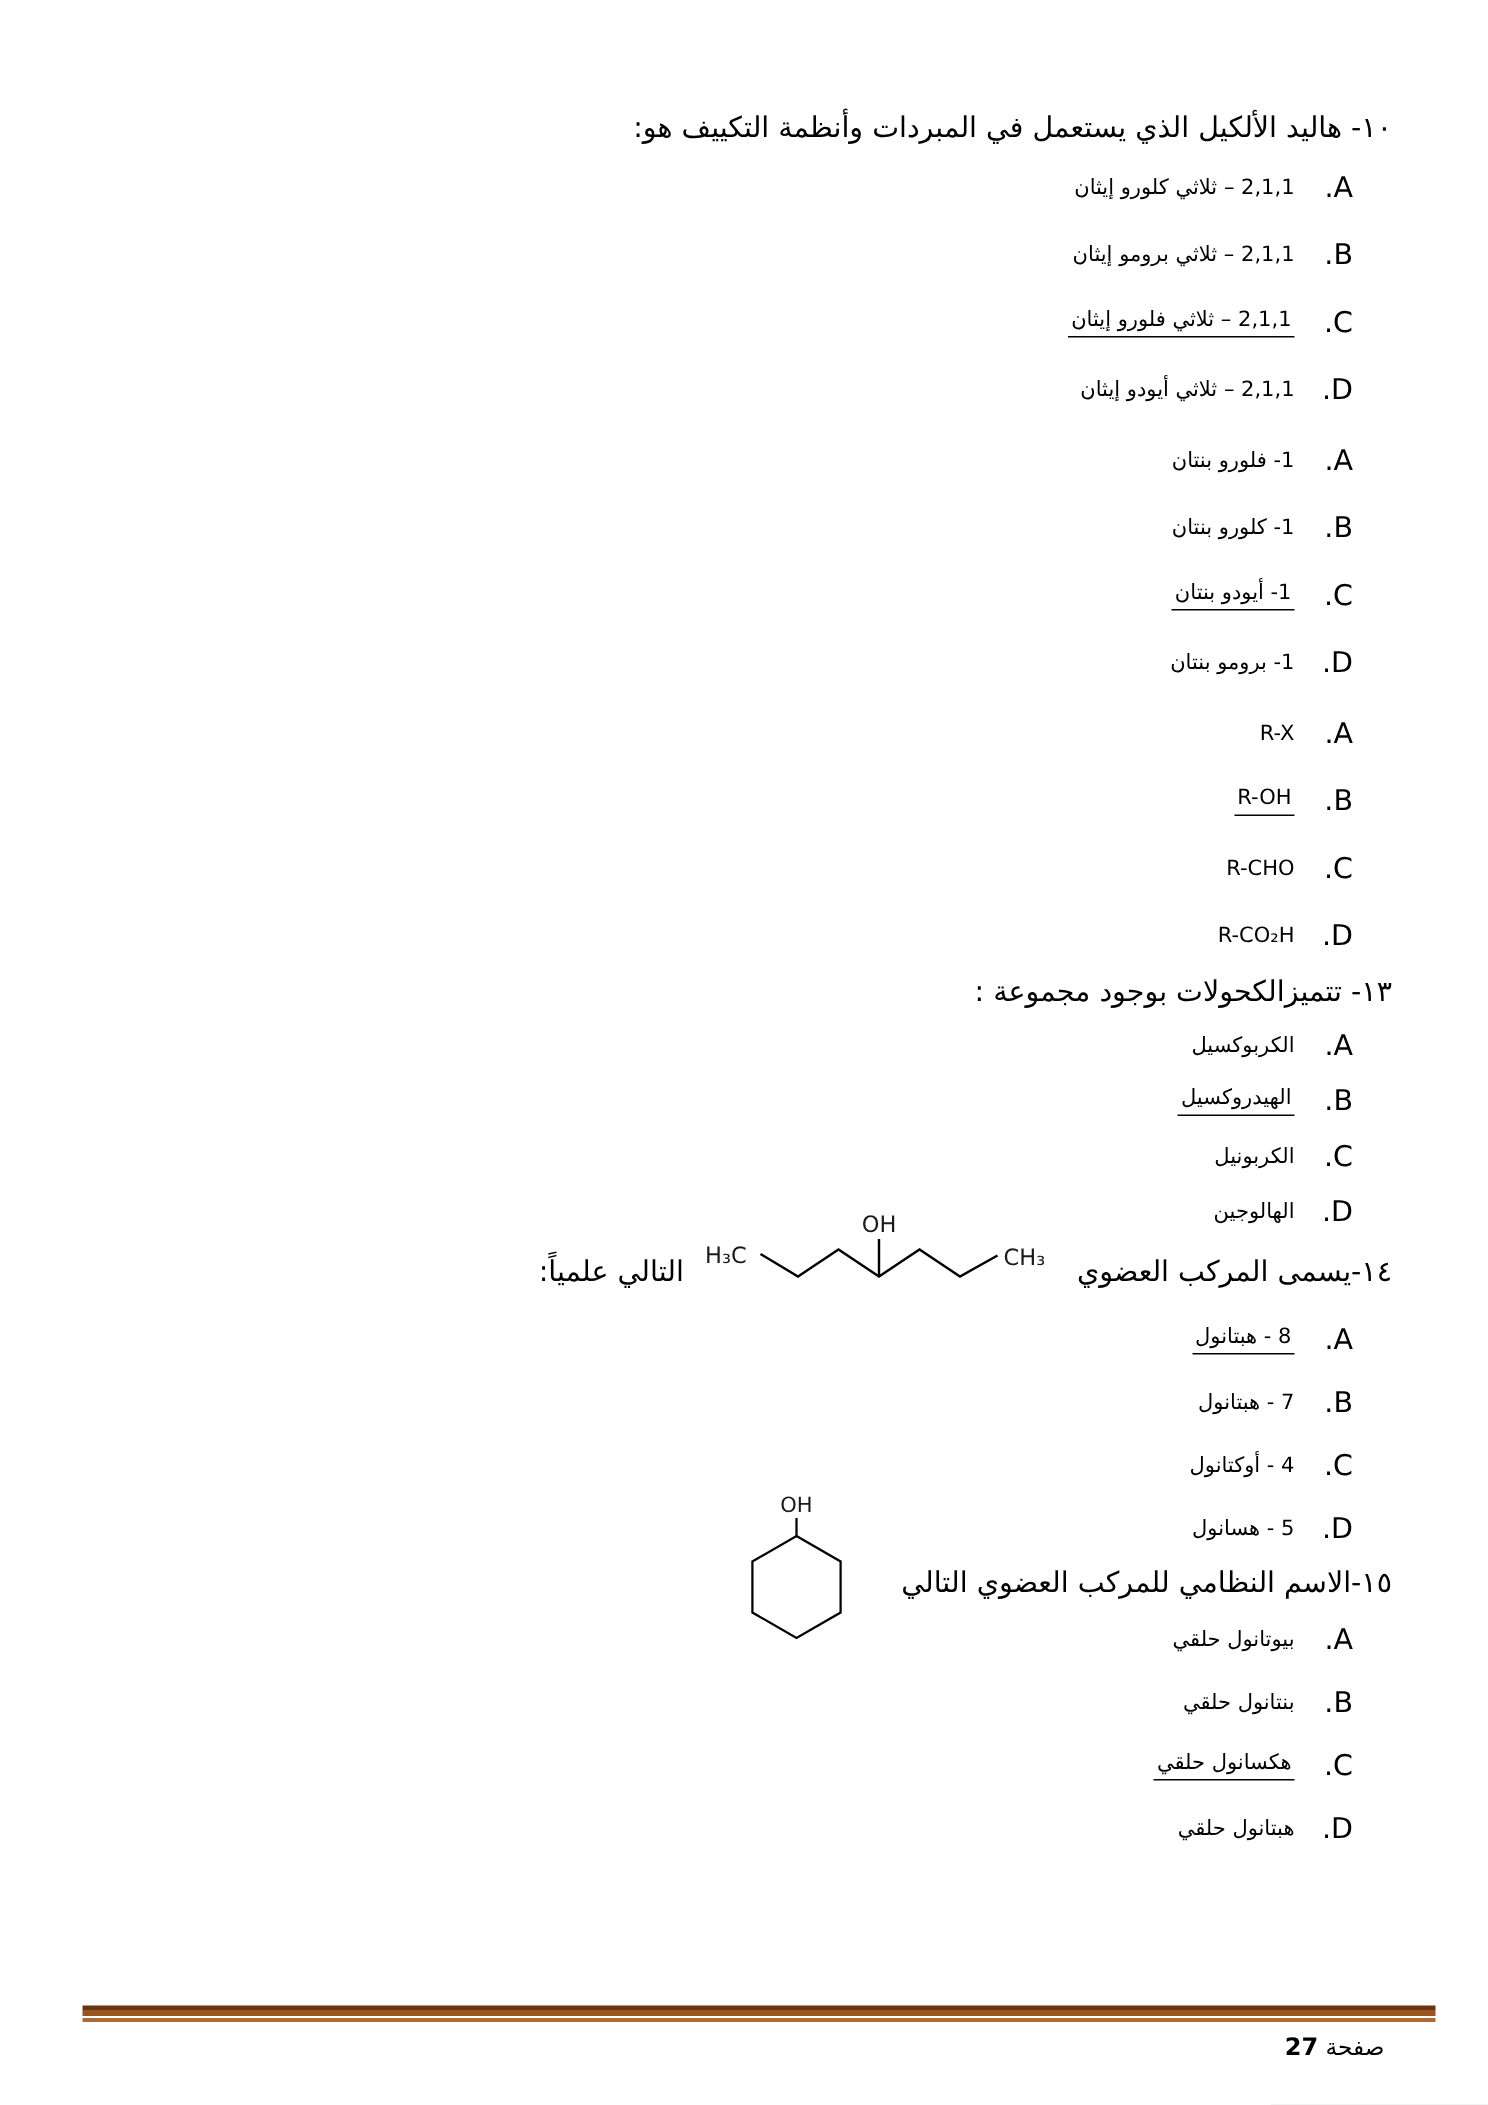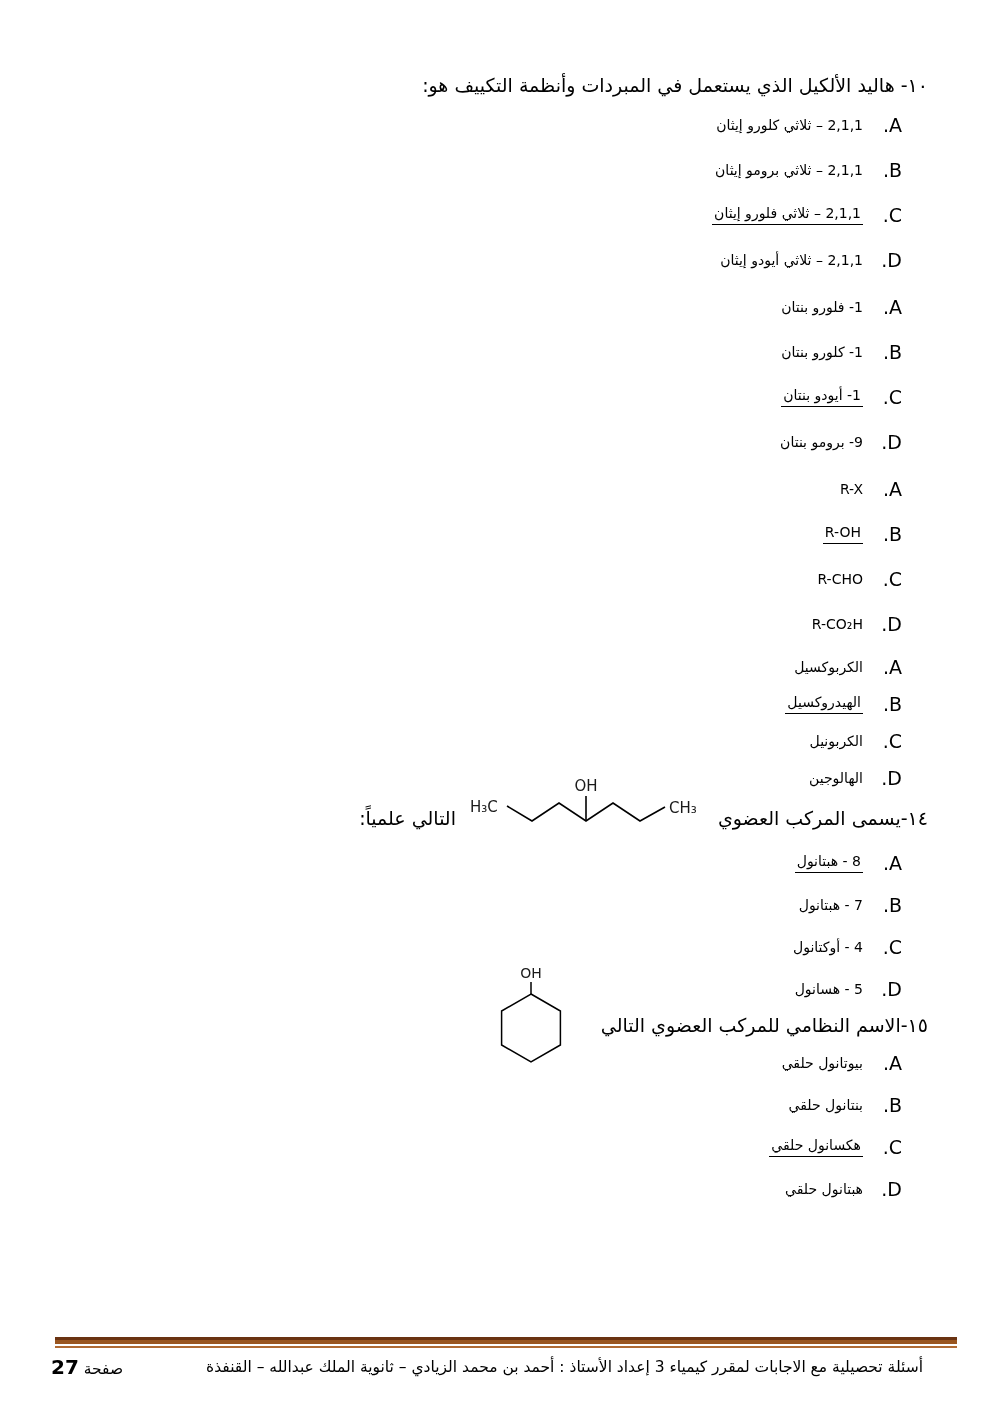--- a/index.html
+++ b/index.html
@@ -31,21 +31,21 @@
     background:linear-gradient(to bottom,
       #6a3312 0%, #6a3312 26%,
       #99551f 26%, #99551f 64%,
       #ffffff 64%, #ffffff 78%,
       #b06a33 78%, #b06a33 100%);
   }
   .footer-row{display:flex; justify-content:space-between; align-items:center;
     margin-top:7px; padding-right:34px; font-size:15.5px;}
   .credit{white-space:nowrap;}
   .pagebox{white-space:nowrap; margin-left:-4px;}
-  .pagenum{font-weight:bold; font-size:20px;}
+  .pagenum{font-weight:bold; font-size:16px;}
 </style>
 </head>
 <body>
 
 <div class="sheet">
   <div class="content">
 
     <section>
       <div class="q-header">١٠- هاليد الألكيل الذي يستعمل في المبردات وأنظمة التكييف هو:</div>
       <div class="opts rows-45">
@@ -77,21 +77,21 @@
         <div class="opt">
           <span class="marker">B.</span>
           <span class="opt-text">1- كلورو بنتان</span>
         </div>
         <div class="opt">
           <span class="marker">C.</span>
           <span class="opt-text u">1- أيودو بنتان</span>
         </div>
         <div class="opt">
           <span class="marker">D.</span>
-          <span class="opt-text">9- برومو بنتان</span>
+          <span class="opt-text">1- برومو بنتان</span>
         </div>
       </div>
     </section>
 
     <section>
       <div class="opts rows-45">
         <div class="opt">
           <span class="marker">A.</span>
           <span class="opt-text">R-X</span>
         </div>
@@ -104,20 +104,21 @@
           <span class="opt-text">R-CHO</span>
         </div>
         <div class="opt">
           <span class="marker">D.</span>
           <span class="opt-text">R-CO₂H</span>
         </div>
       </div>
     </section>
 
     <section>
+      <div class="q-header">١٣- تتميزالكحولات بوجود مجموعة :</div>
       <div class="opts rows-37">
         <div class="opt">
           <span class="marker">A.</span>
           <span class="opt-text">الكربوكسيل</span>
         </div>
         <div class="opt">
           <span class="marker">B.</span>
           <span class="opt-text u">الهيدروكسيل</span>
         </div>
         <div class="opt">
@@ -190,20 +191,19 @@
           <span class="opt-text">هبتانول حلقي</span>
         </div>
       </div>
     </section>
 
   </div>
 
   <div class="footer">
     <div class="footer-rule"></div>
     <div class="footer-row">
-      <span class="credit">أسئلة تحصيلية مع الاجابات لمقرر كيمياء 3 إعداد الأستاذ : أحمد بن محمد الزيادي – ثانوية الملك عبدالله – القنفذة</span>
       <span class="pagebox">
         <span>صفحة</span>
         <span class="pagenum">27</span>
       </span>
     </div>
   </div>
 </div>
 
 </body></html>

